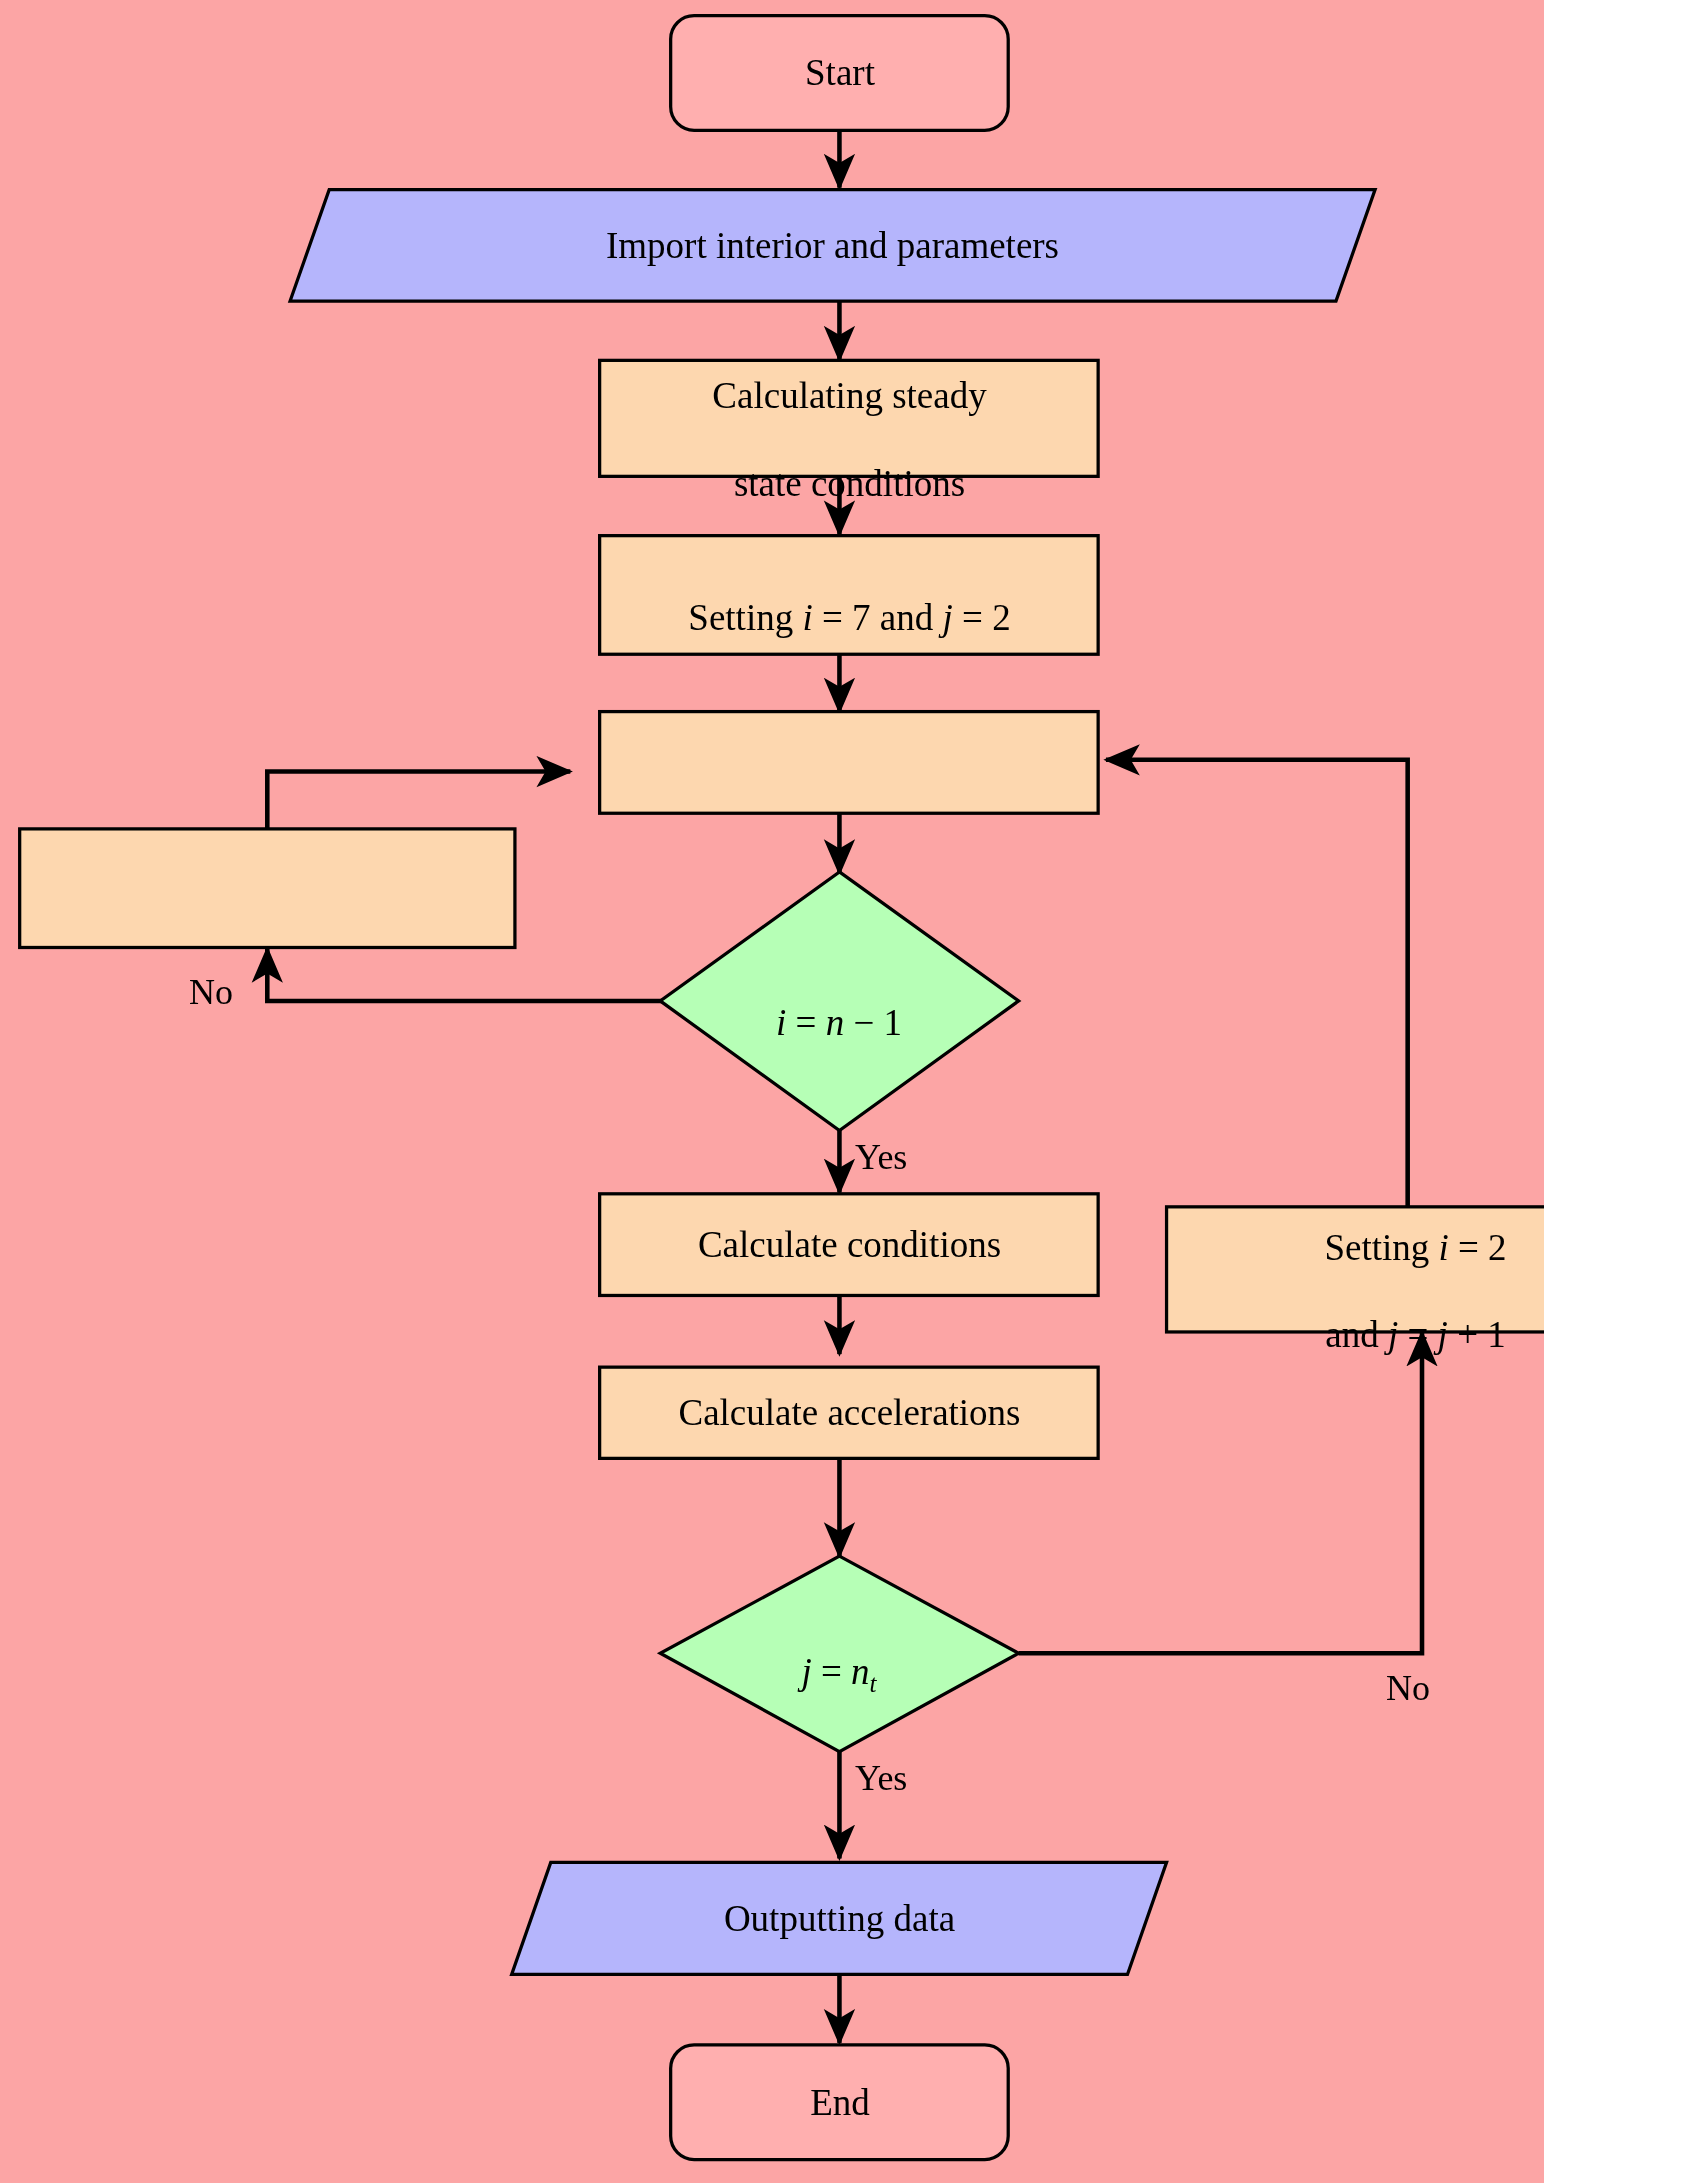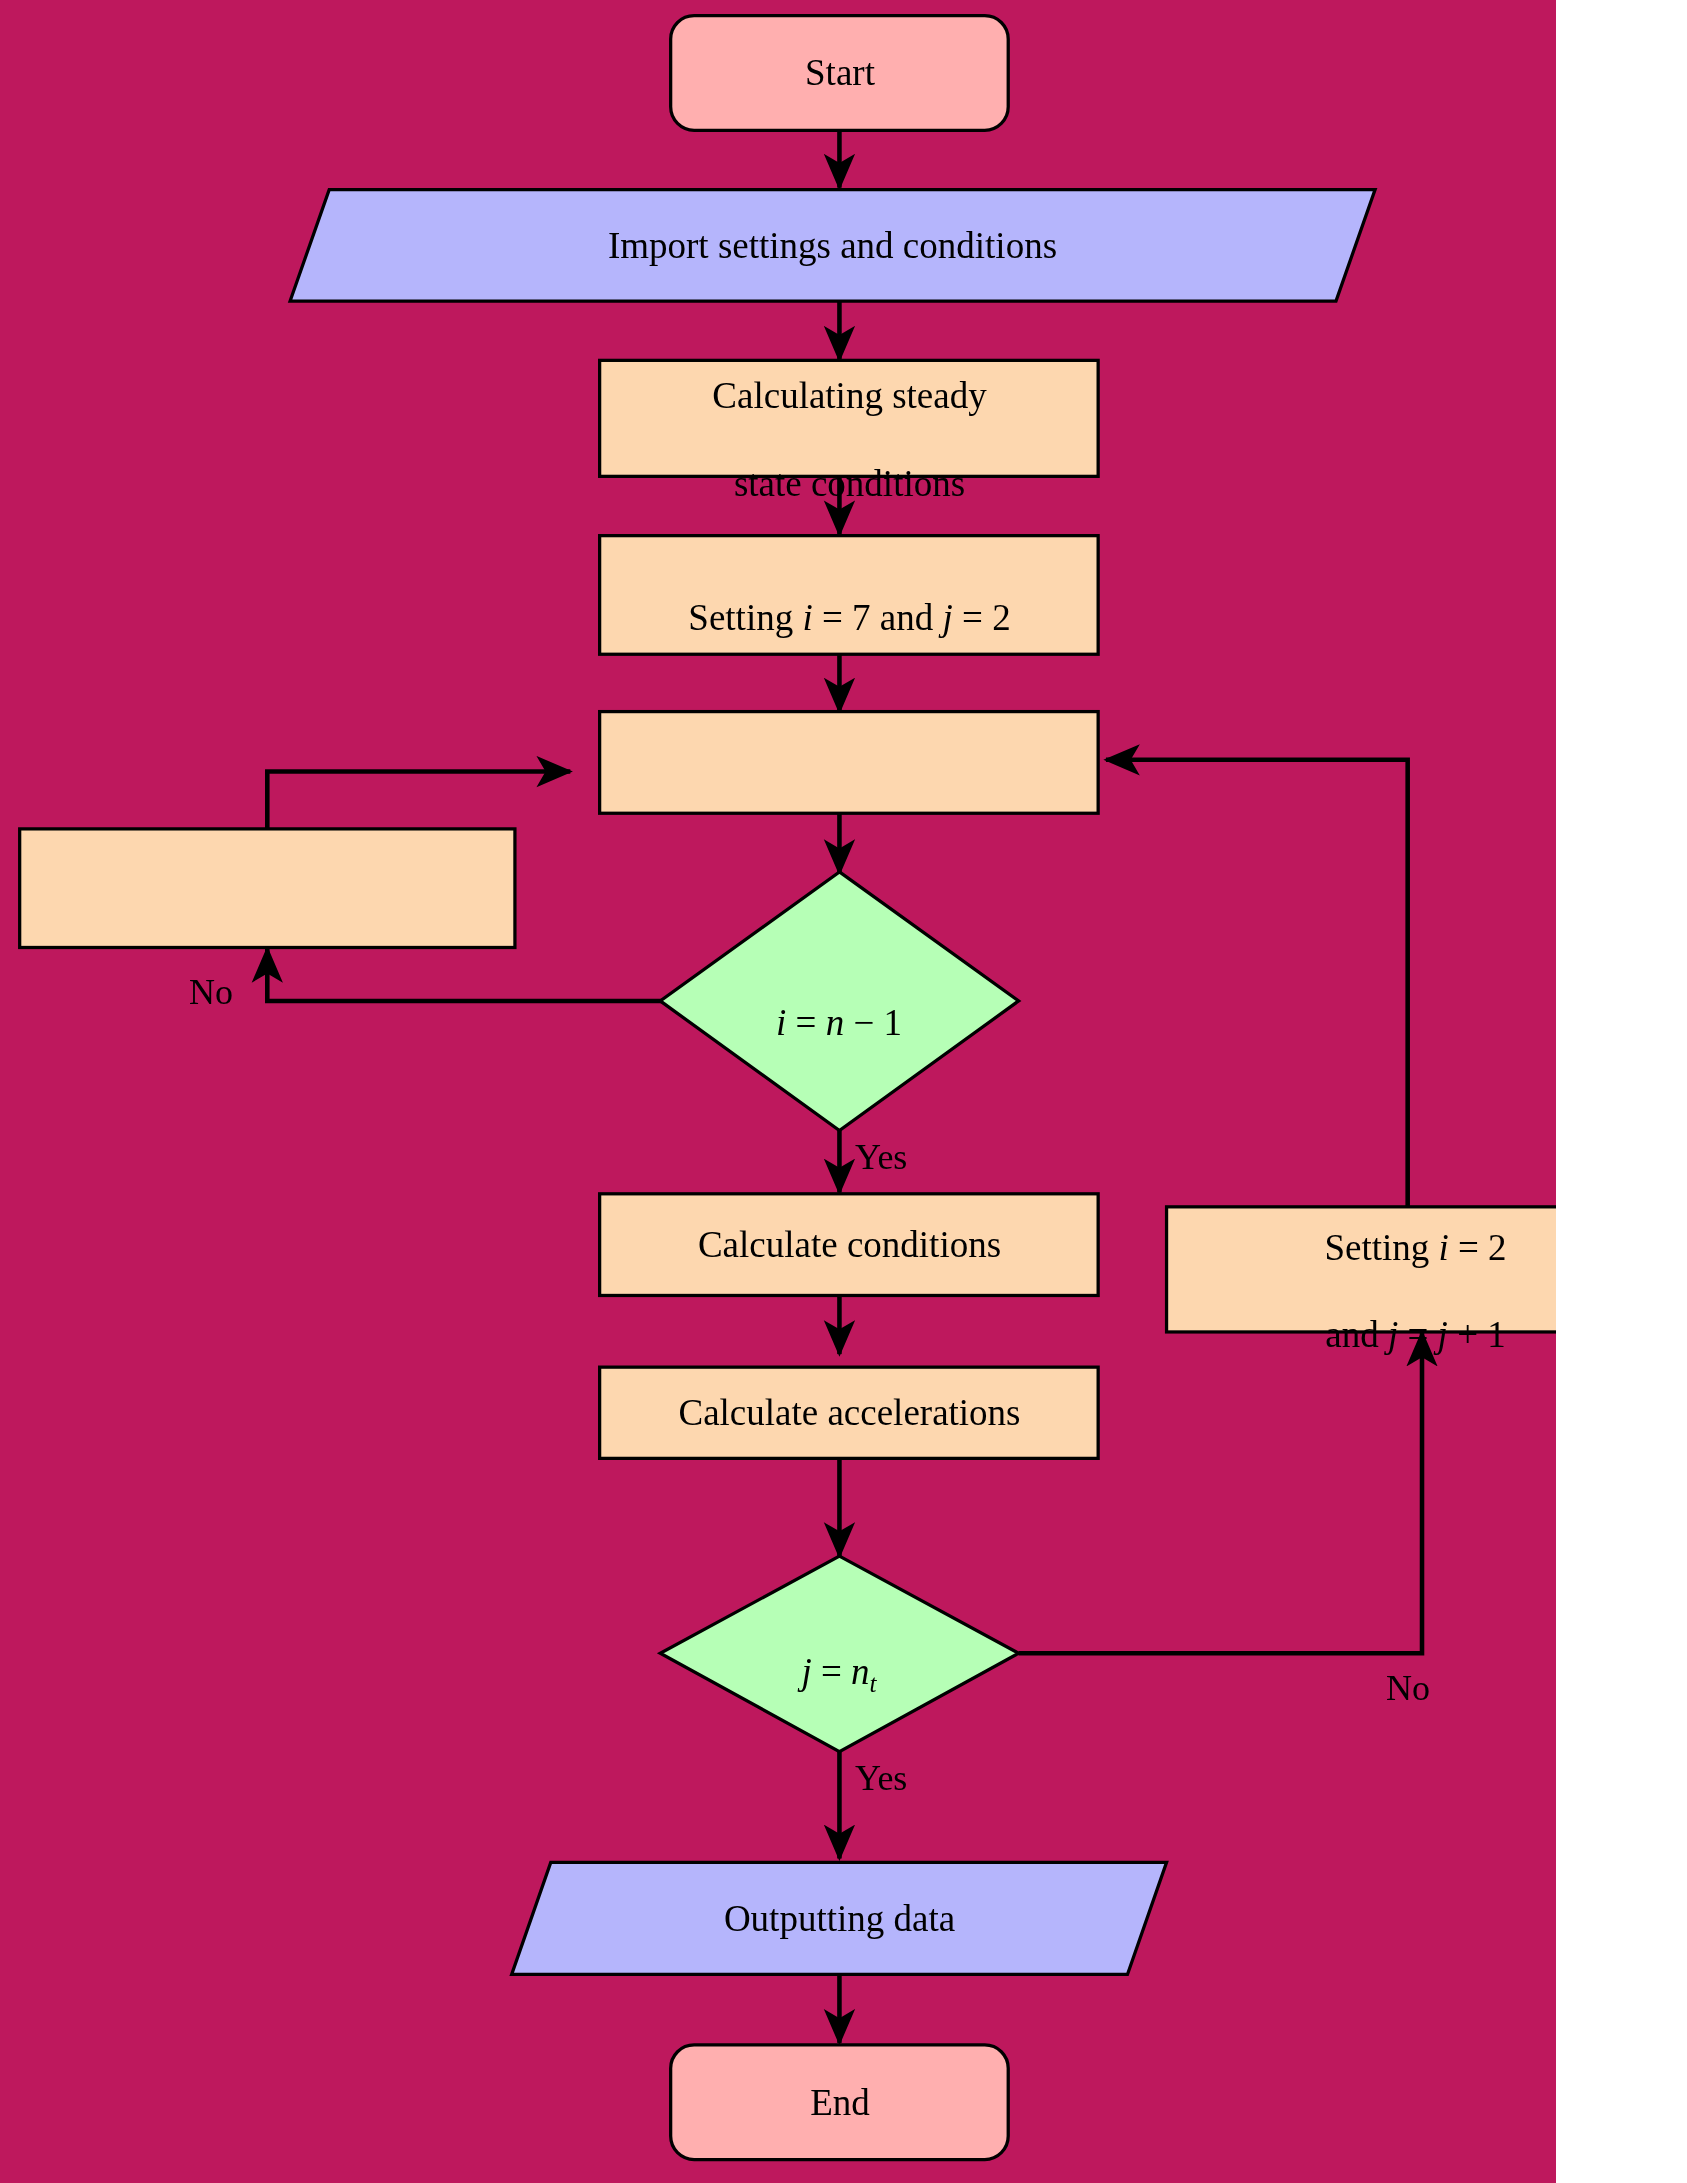--- a/index.html
+++ b/index.html
@@ -4,24 +4,23 @@
 <style>
   html, body {
     margin: 0;
     padding: 0;
     background: #ffffff;
   }
   #canvas {
     position: relative;
     width: 1544px;
     height: 2183px;
-    background: #be185d;
+    background: #fca5a5;
     overflow: hidden;
     font-family: "Liberation Serif", "DejaVu Serif", serif;
-    padding-left: 12px;
   }
   svg.flow {
     position: absolute;
     top: 0;
     left: 0;
     width: 1688px;
     height: 2183px;
   }
   .node-shape {
     stroke: #000000;
@@ -152,21 +151,21 @@
 
     
     <polygon class="node-shape" points="845,2858 1790,2858 1730,3030 785,3030" fill="#b5b5fc"></polygon>
 
     
     <rect class="node-shape" x="1029" y="3138" width="518" height="176" rx="36" ry="36" fill="#ffafaf"></rect>
   </svg>
 
   <div class="node-label" style="left:671px; top:15.6px; width:338px; height:115px;">Start</div>
 
-  <div class="node-label" style="left:290px; top:190px; width:1085px; height:111px;">Import settings and conditions</div>
+  <div class="node-label" style="left:290px; top:190px; width:1085px; height:111px;">Import interior and parameters</div>
 
   <div class="node-label" style="left:600px; top:360px; width:499px; height:116px;">
     <span>
       <span>Calculating steady</span><br>
       <span>state conditions</span>
     </span>
   </div>
 
   <div class="node-label" style="left:600px; top:536px; width:499px; height:119px;">
     <span>

